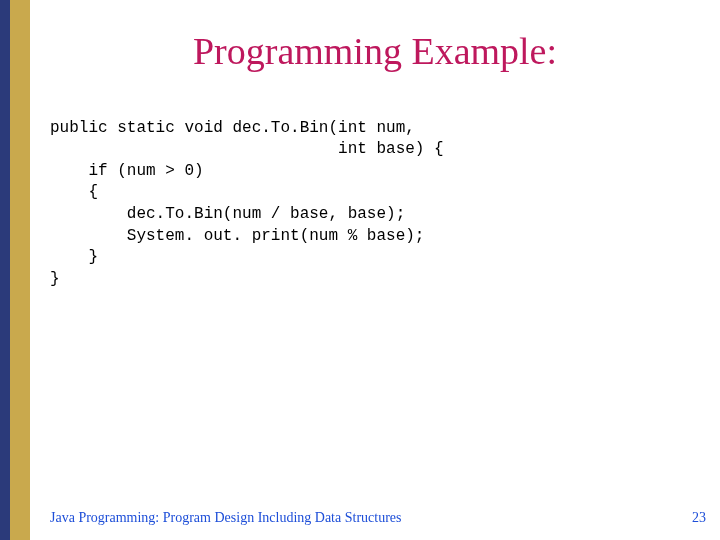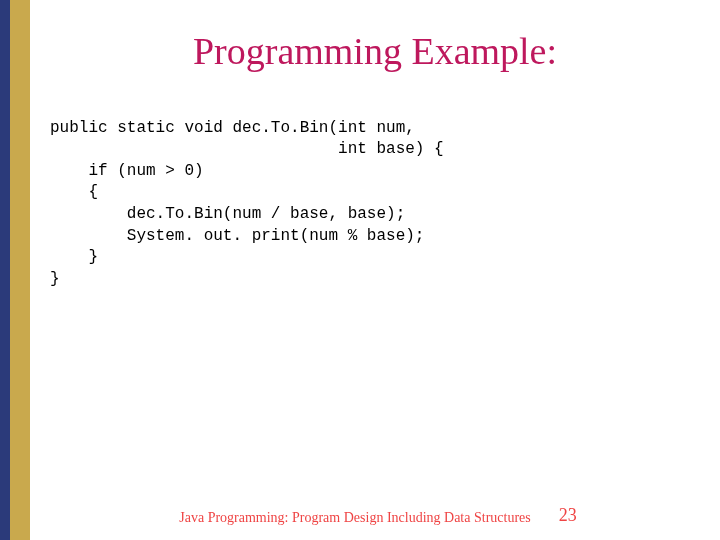--- a/index.html
+++ b/index.html
@@ -51,28 +51,28 @@
     color: #000000;
     white-space: pre;
     line-height: 1.35;
   }
   .footer {
     position: absolute;
     bottom: 14px;
     left: 20px;
     right: 14px;
     display: flex;
-    justify-content: center;
+    justify-content: space-between;
     align-items: flex-end;
     font-family: "Times New Roman", Times, serif;
     font-size: 14px;
-    color: #ef4444;
+    color: #1d4ed8;
     gap: 8px;
   }
-  .page-num { font-size: 18px; margin-left: 20px; }
+  .page-num { font-size: 14px; margin-left: 20px; }
 </style>
 </head>
 <body>
 
 <div class="left-bar">
   <div class="stripe-blue"></div>
   <div class="stripe-gold"></div>
 </div>
 
 <div class="content">

